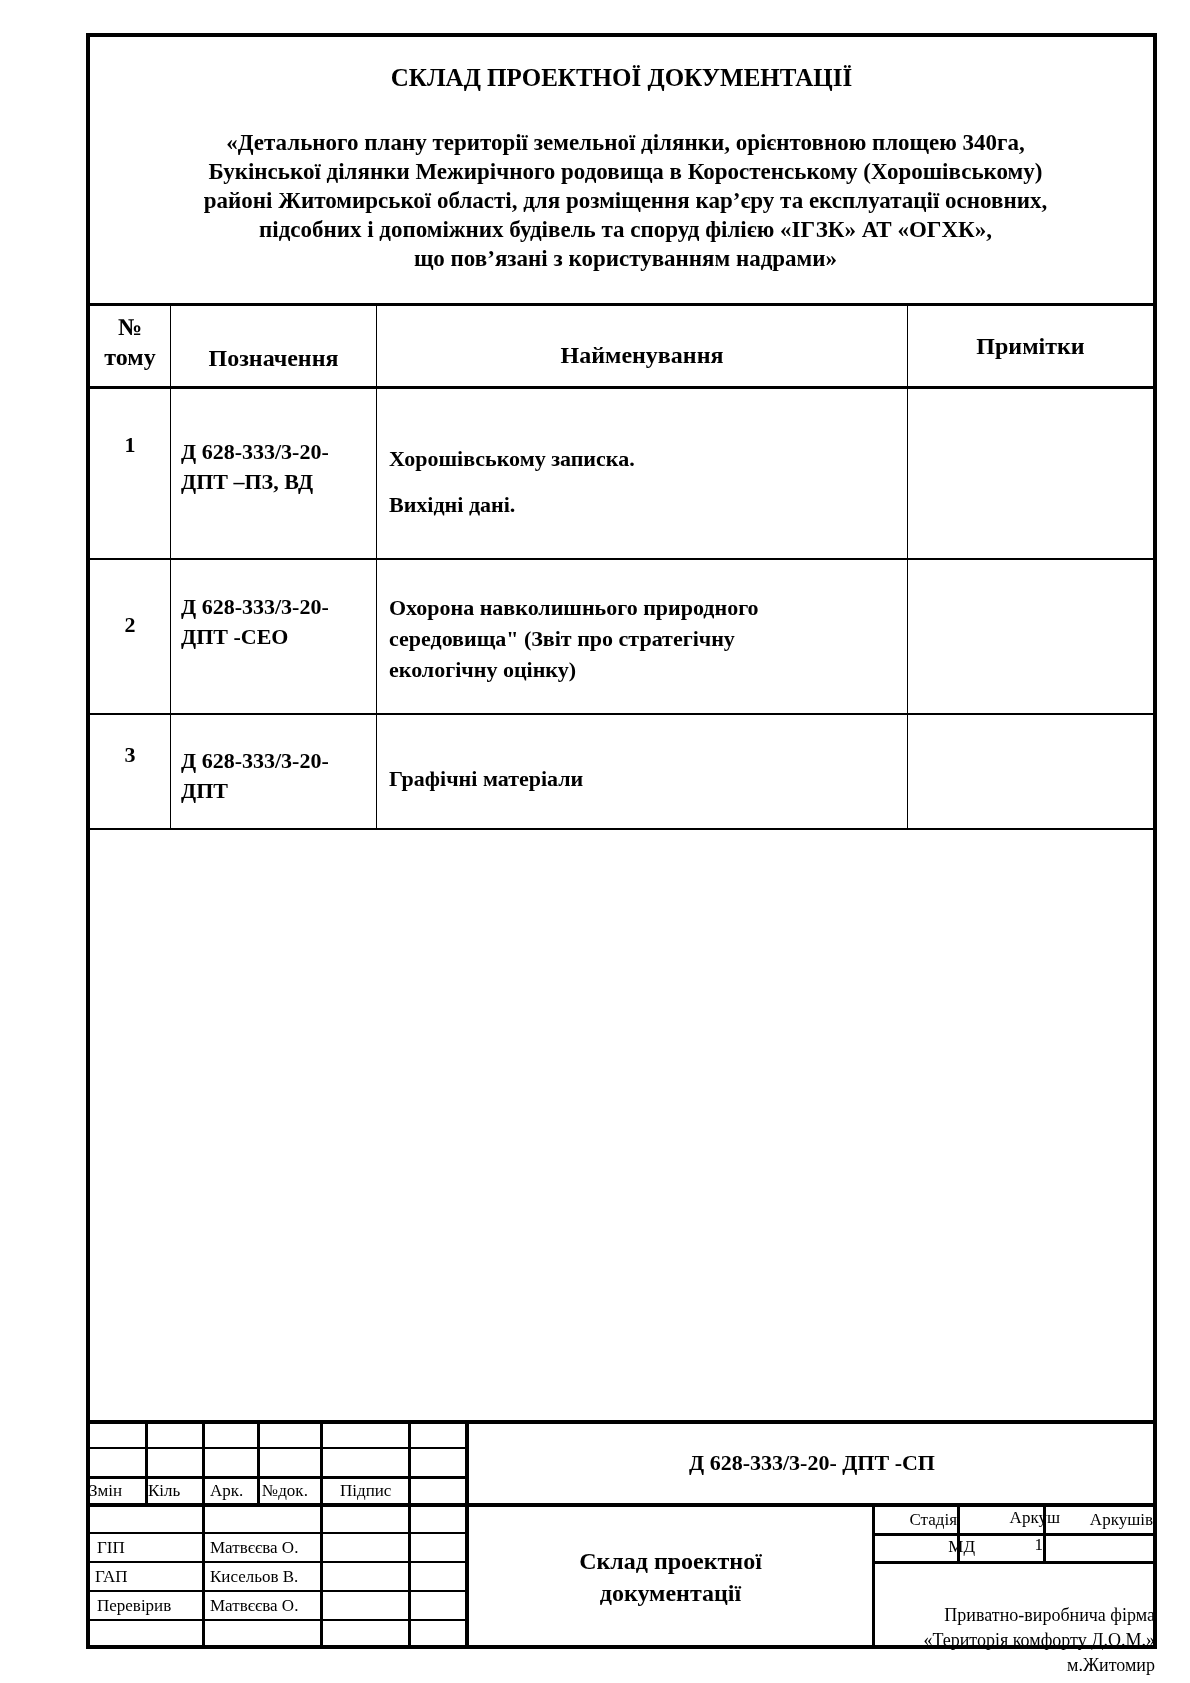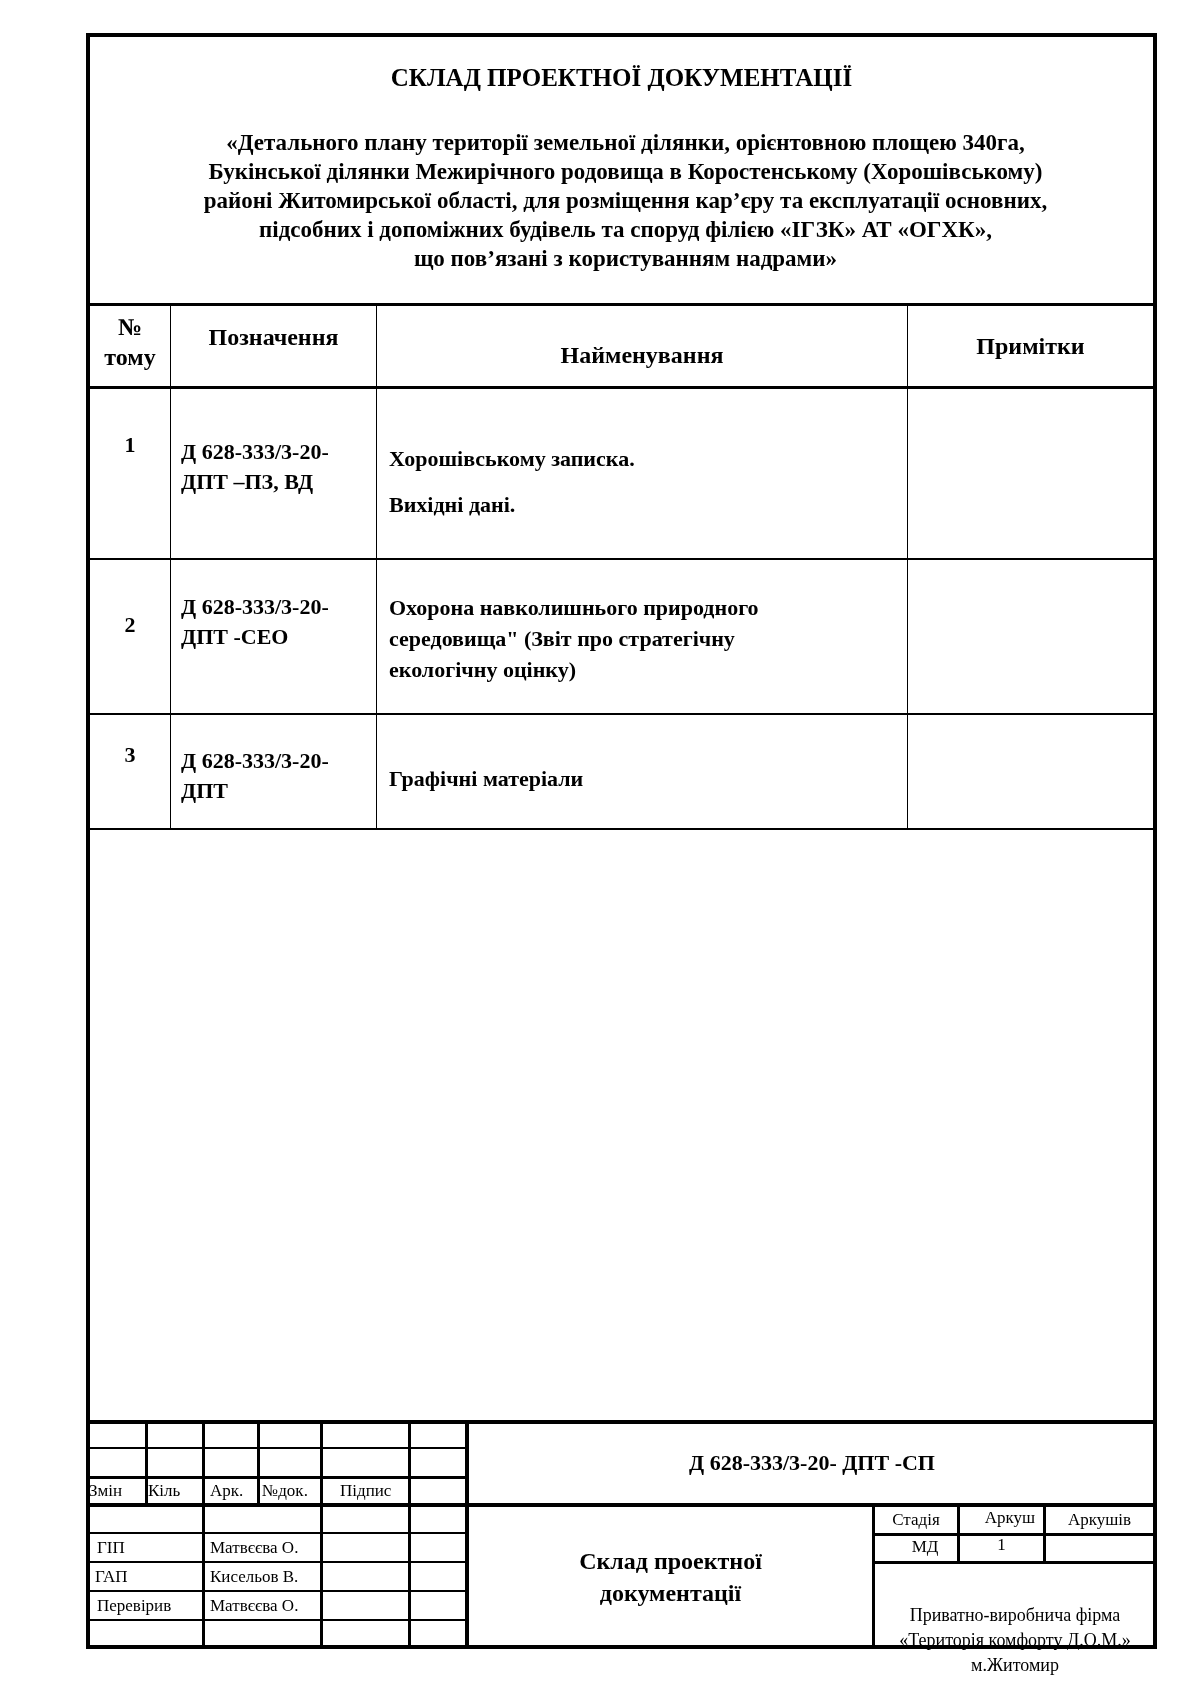--- a/index.html
+++ b/index.html
@@ -8,21 +8,21 @@
   .abs { position:absolute; box-sizing:border-box; }
   .frame { left:86px; top:33px; width:1071px; height:1616px; border:4px solid #000; }
   .title { left:90px; top:64px; width:1063px; text-align:center; font-weight:bold; font-size:25px; }
   .subtitle { left:90px; top:128px; width:1063px; text-align:center; font-weight:bold; font-size:23px; line-height:29px;padding-left:8px; }
   .hline { background:#000; }
   .vline { background:#000; }
   .cell { display:flex; font-weight:bold; }
   .hdr { font-size:24px; justify-content:center; text-align:center; }
   .body-text { font-size:22px; line-height:30px; }
   .tb { font-size:17px; font-family:"Liberation Serif", serif; white-space:nowrap; overflow:hidden; }
-  .tb-c { text-align:center; }
+  .tb-c { text-align:right; }
 </style>
 </head>
 <body>
 
 <div class="abs frame"></div>
 
 <div class="abs title">СКЛАД  ПРОЕКТНОЇ ДОКУМЕНТАЦІЇ</div>
 <div class="abs subtitle">
   <div>«Детального плану території  земельної ділянки, орієнтовною площею 340га,</div>
   <div>Букінської ділянки Межирічного родовища в Коростенському  (Хорошівському)</div>
@@ -37,21 +37,21 @@
 <div class="abs hline" style="left:88px;top:713px;width:1067px;height:2px;"></div>
 <div class="abs hline" style="left:88px;top:828px;width:1067px;height:2px;"></div>
 <div class="abs vline" style="left:170px;top:304px;width:1px;height:525px;"></div>
 <div class="abs vline" style="left:376px;top:304px;width:1px;height:525px;"></div>
 <div class="abs vline" style="left:907px;top:304px;width:1px;height:525px;"></div>
 
 <div class="abs cell hdr" style="left:90px;top:312px;width:80px;flex-direction:column;line-height:30px;">
   <span>№</span>
   <span>тому</span>
 </div>
-<div class="abs cell hdr" style="left:171px;top:324px;width:205px;text-align:right;">Позначення</div>
+<div class="abs cell hdr" style="left:171px;top:345px;width:205px;text-align:right;">Позначення</div>
 <div class="abs cell hdr" style="left:377px;top:342px;width:530px;">Найменування</div>
 <div class="abs cell hdr" style="left:908px;top:333px;width:245px;">Примітки</div>
 
 <div class="abs cell body-text" style="left:90px;top:430px;width:80px;justify-content:center;">1</div>
 <div class="abs body-text" style="left:181px;top:437px;font-weight:bold;">
   <div>Д 628-333/3-20-</div>
   <div>ДПТ –ПЗ, ВД</div>
 </div>
 <div class="abs body-text" style="left:389px;top:436px;font-weight:bold;line-height:46px;">
   <div>Хорошівському  записка.</div>

